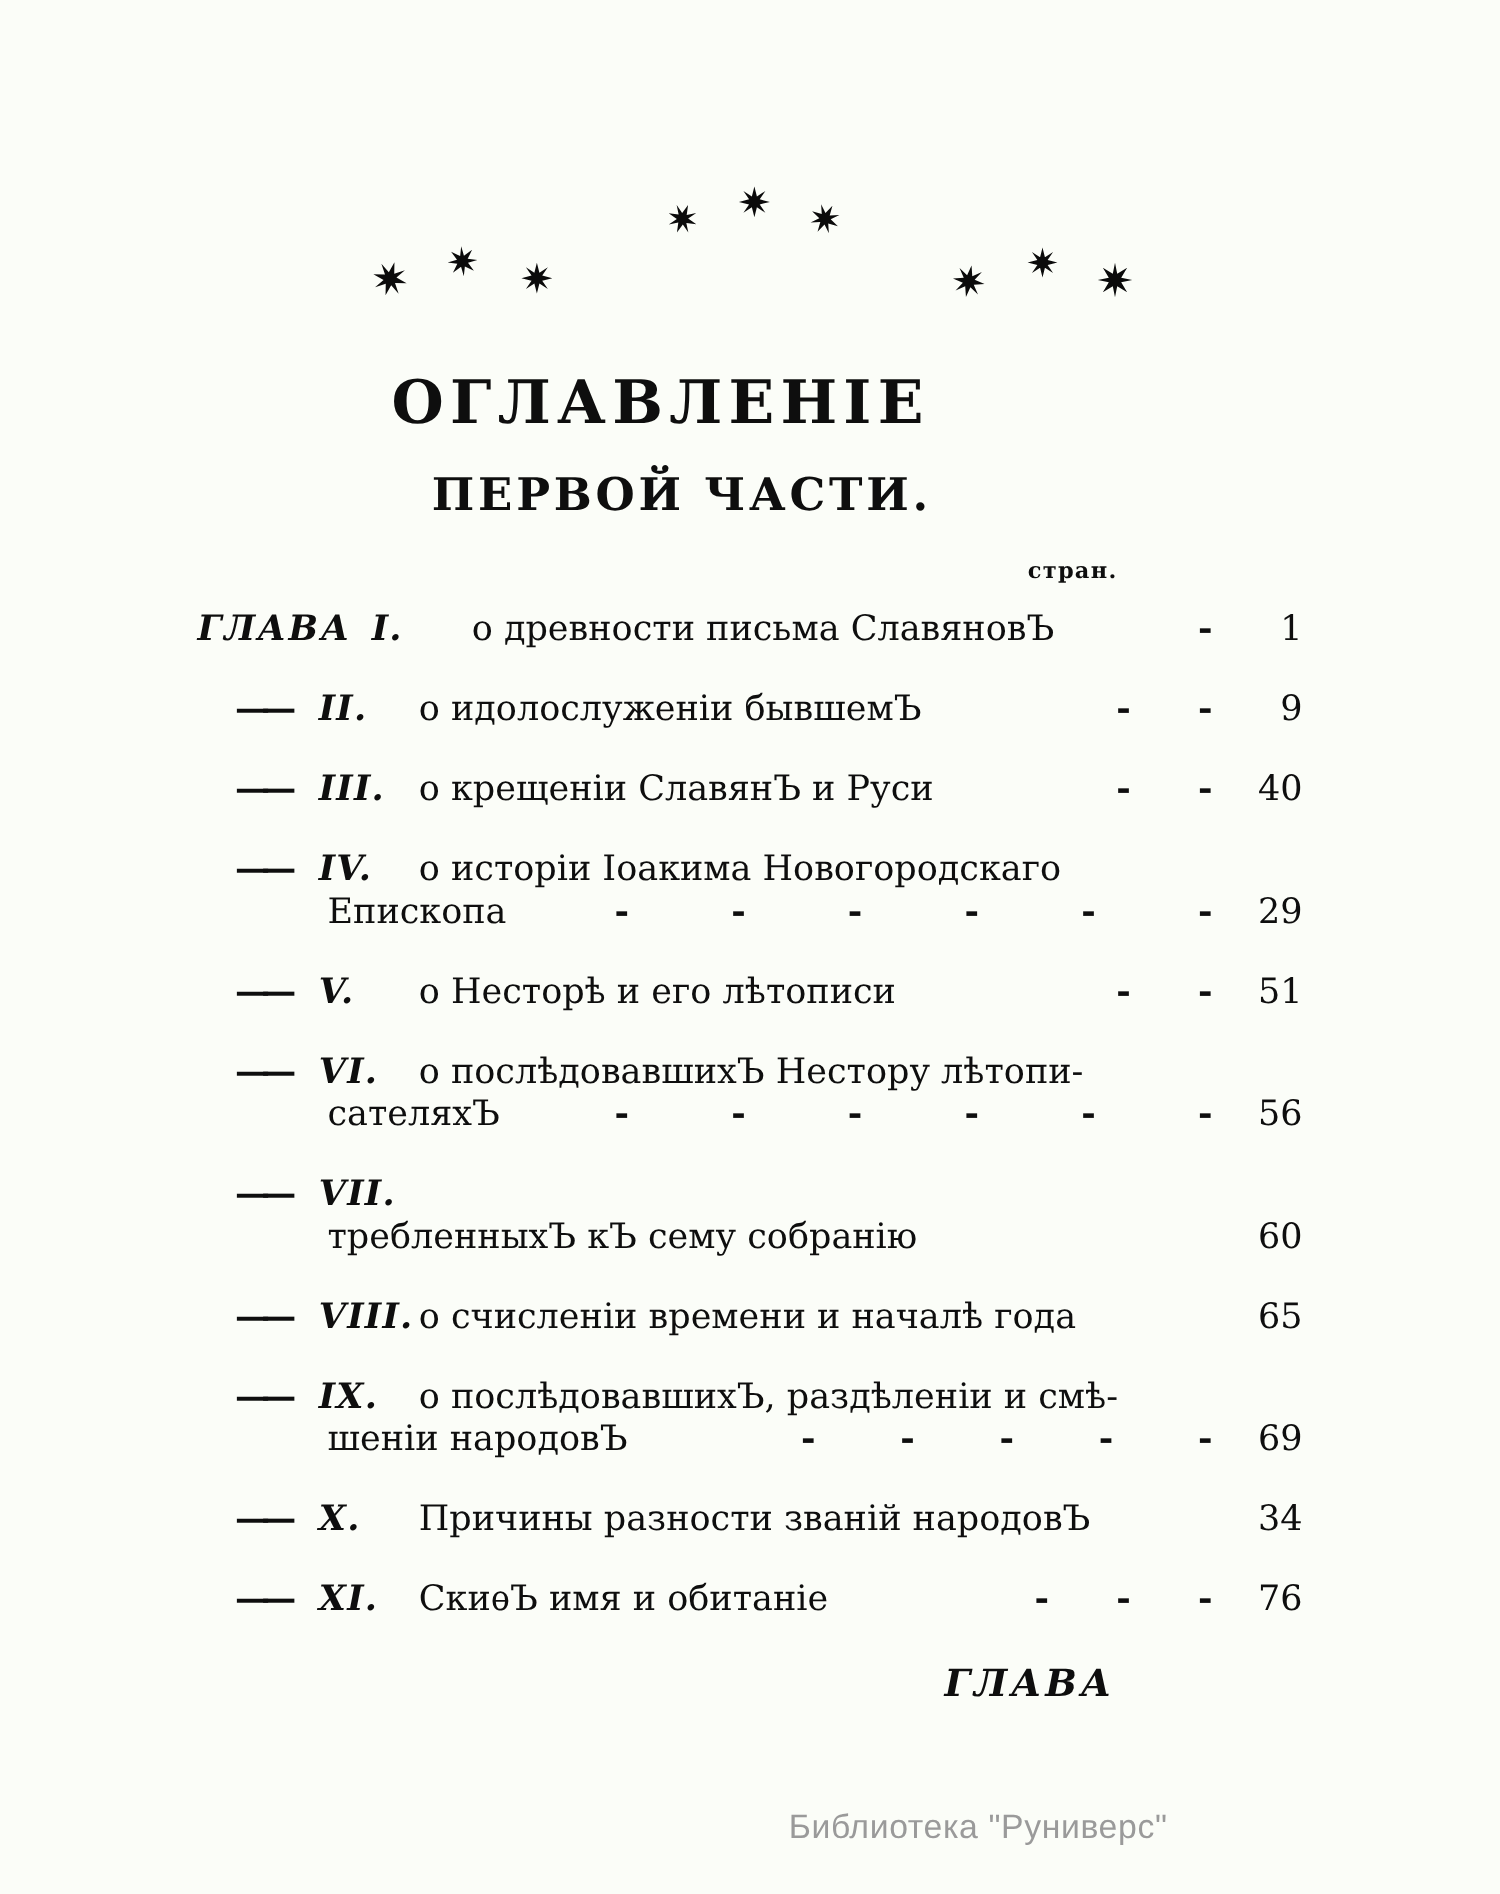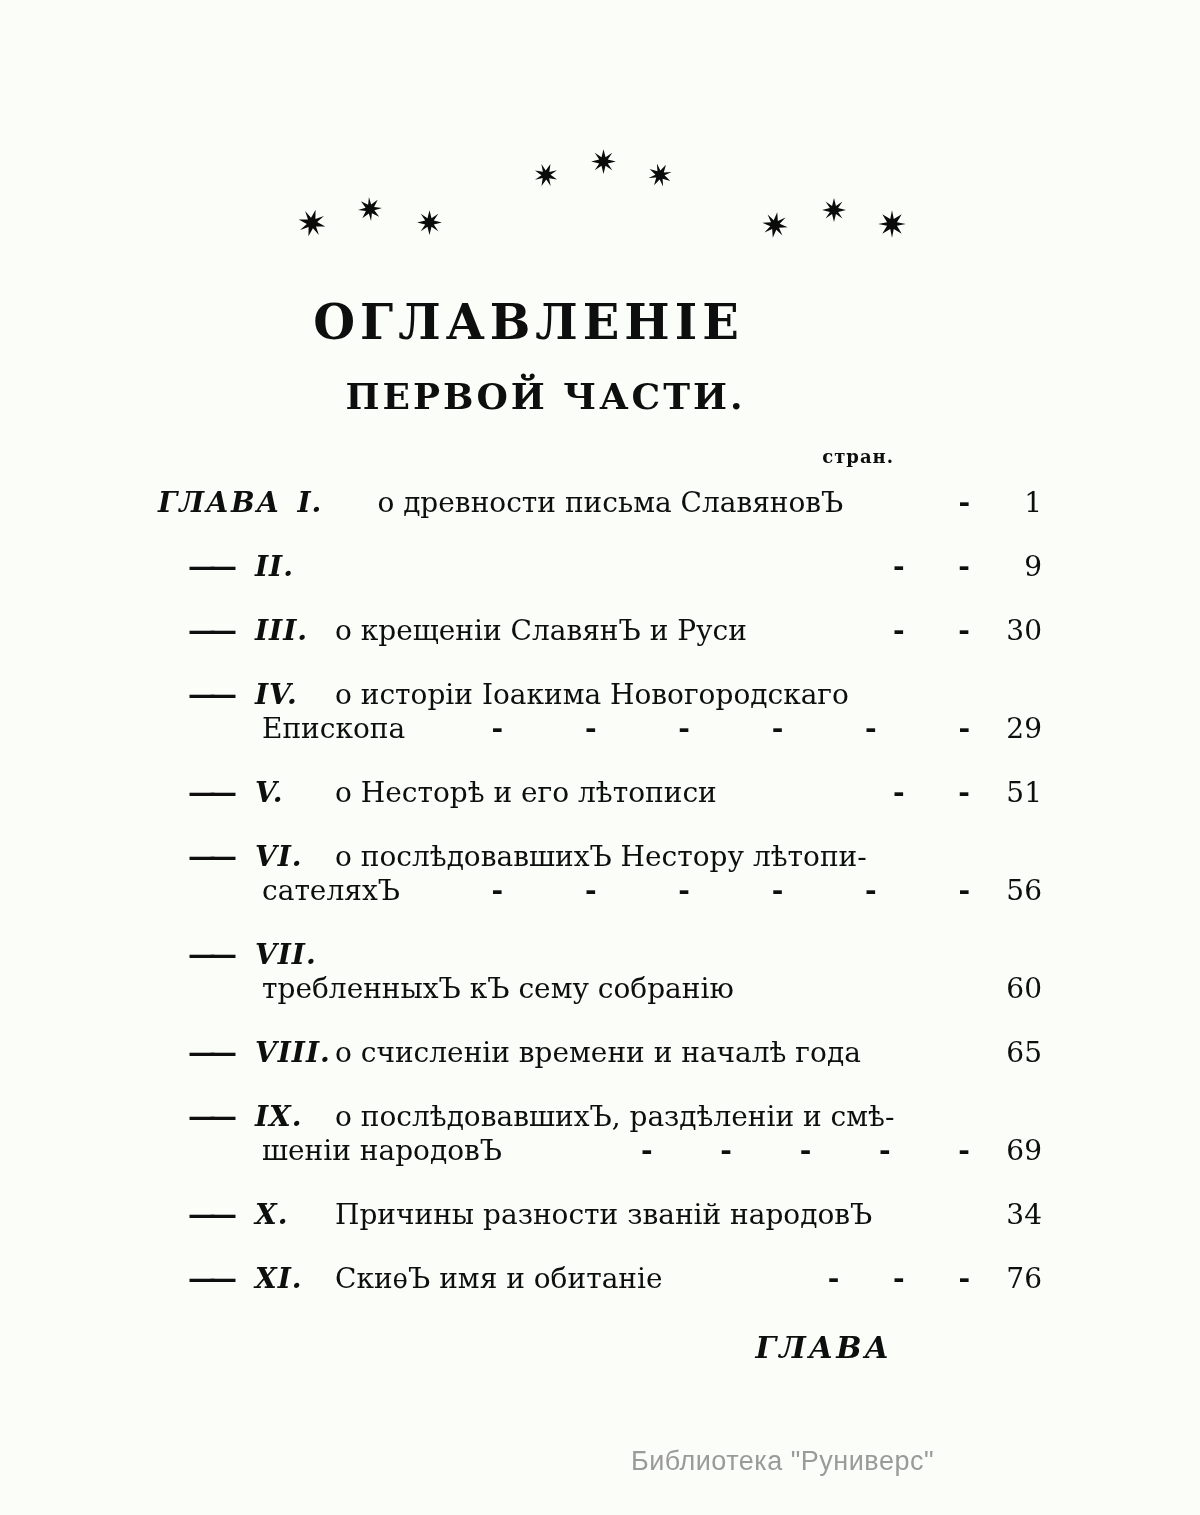--- a/index.html
+++ b/index.html
@@ -96,32 +96,33 @@
         <span class="txt">о древности письма СлавяновЪ</span>
         <span class="leader">-</span>
         <span class="pg">1</span>
       </div>
     </div>
 
     <div class="entry">
       <div class="line">
         <span class="lbl dash">——</span>
         <span class="num">II.</span>
+        <span class="txt">о идолослуженіи бывшемЪ</span>
         <span class="leader">- -</span>
         <span class="pg">9</span>
       </div>
     </div>
 
     <div class="entry">
       <div class="line">
         <span class="lbl dash">——</span>
         <span class="num">III.</span>
         <span class="txt">о крещеніи СлавянЪ и Руси</span>
         <span class="leader">- -</span>
-        <span class="pg">30</span>
+        <span class="pg">40</span>
       </div>
     </div>
 
     <div class="entry">
       <div class="line">
         <span class="lbl dash">——</span>
         <span class="num">IV.</span>
         <span class="txt">о исторіи Іоакима Новогородскаго</span>
       </div>
       <div class="line l2">

